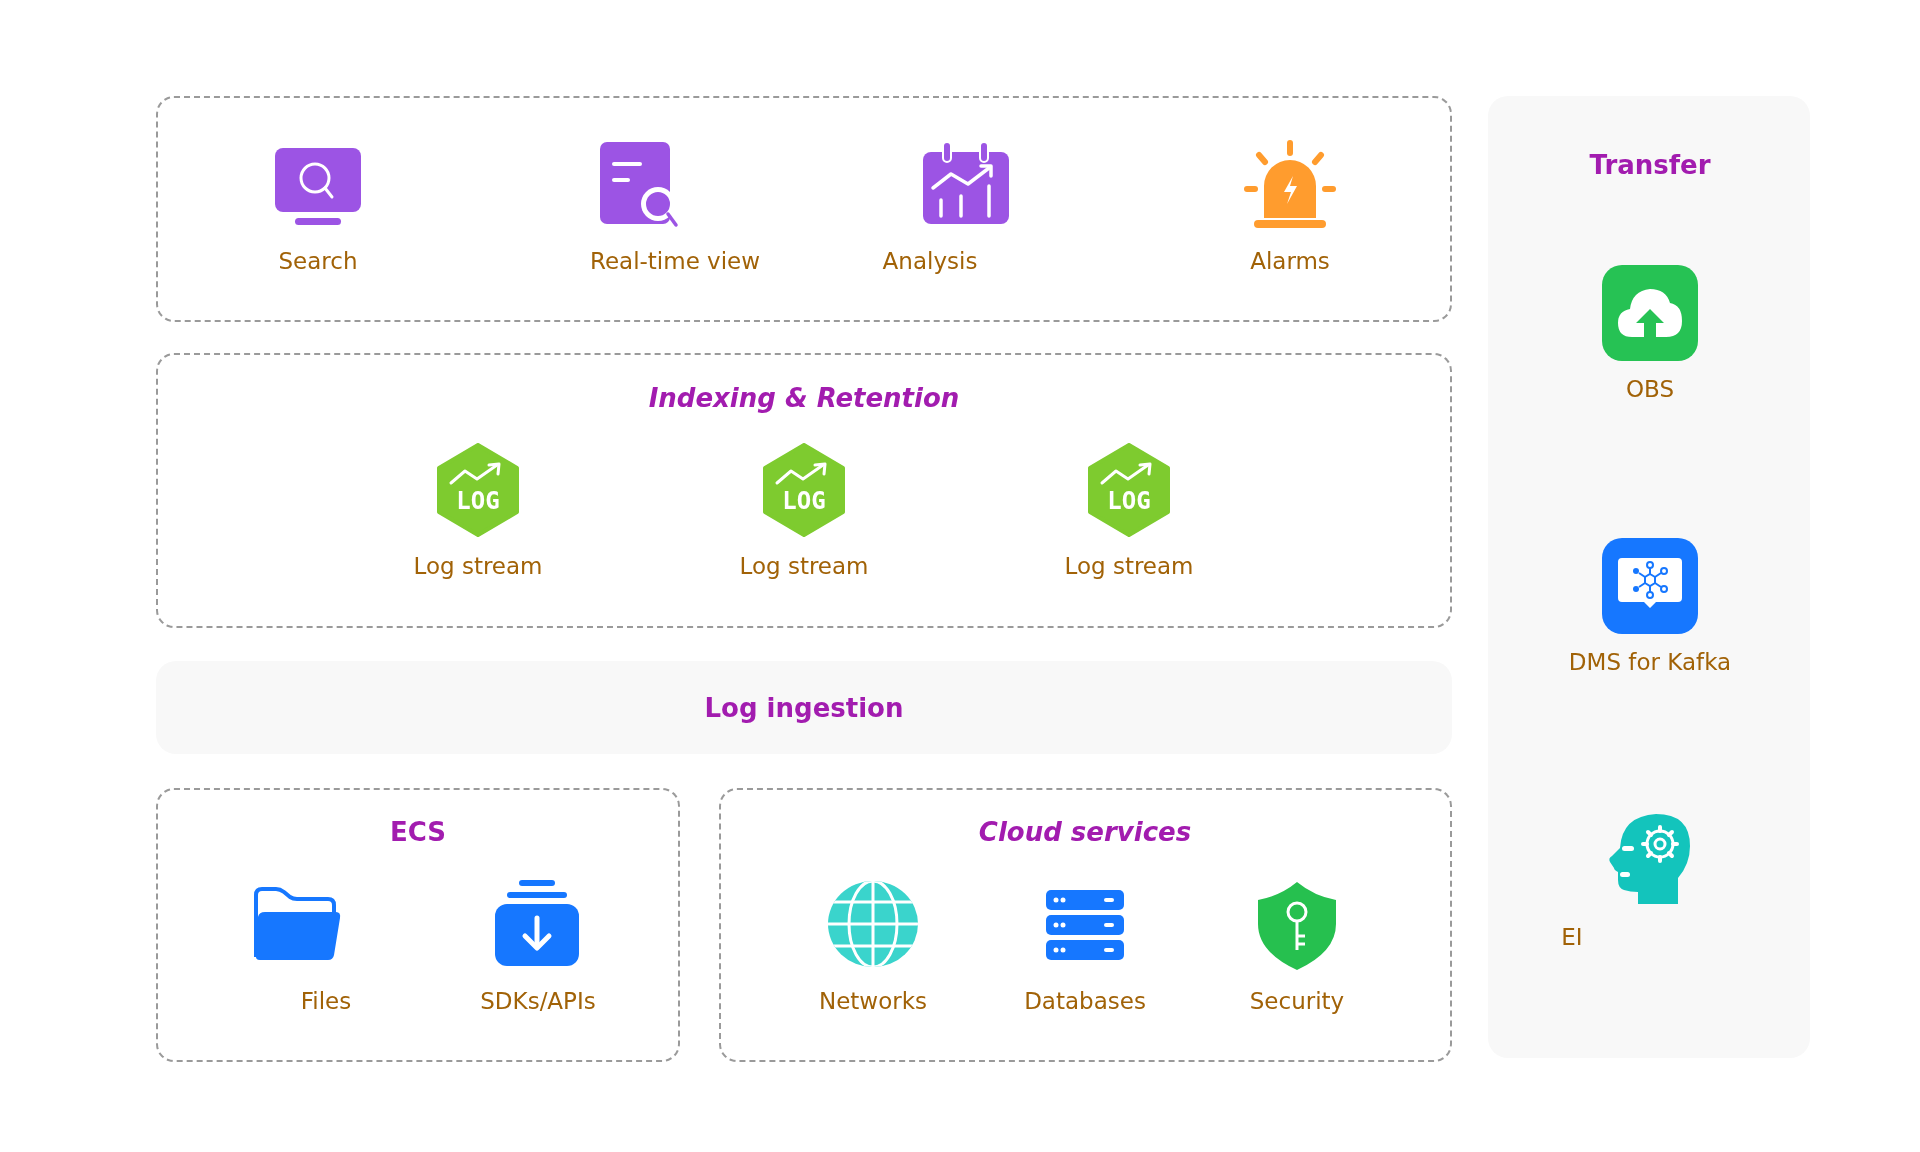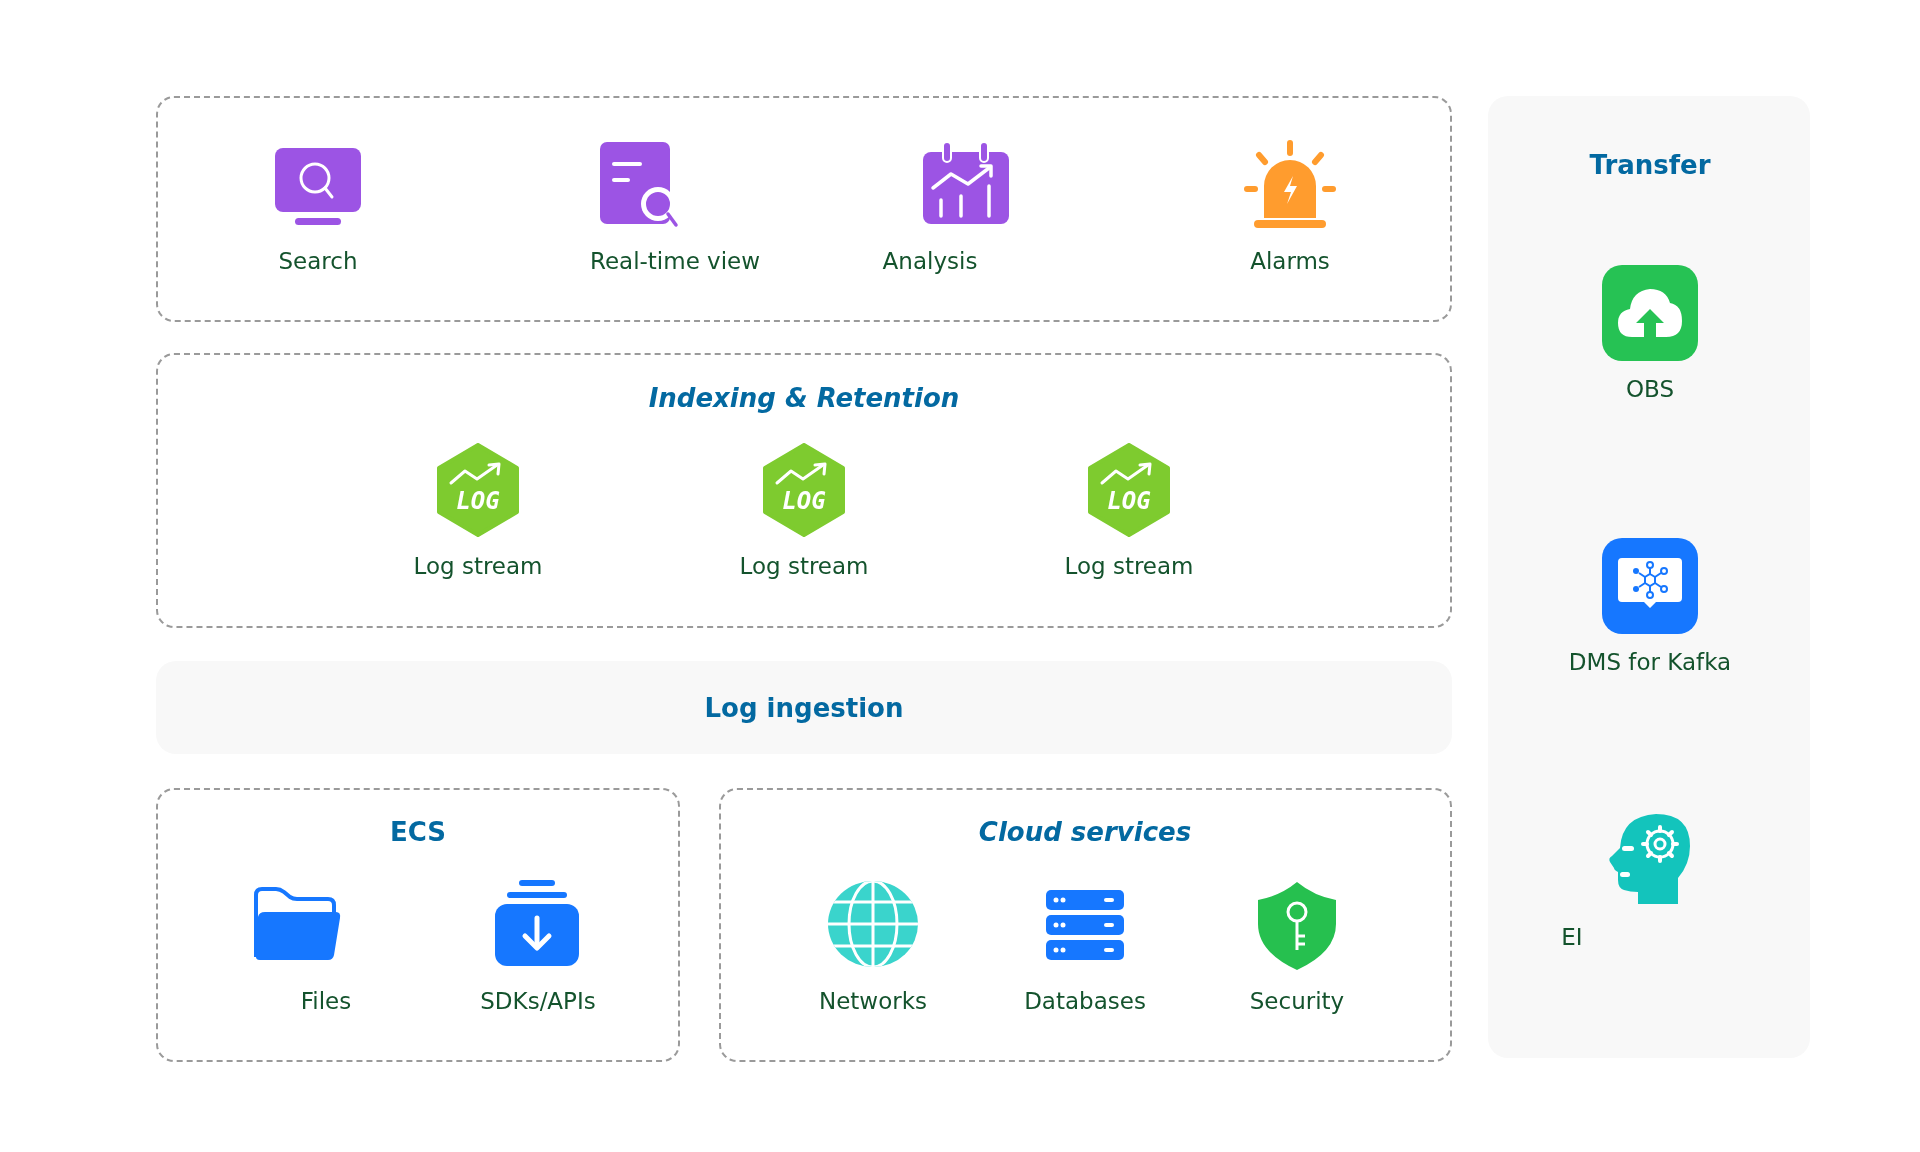--- a/index.html
+++ b/index.html
@@ -1,22 +1,22 @@
 <!DOCTYPE html>
 <html><head>
 <meta charset="utf-8">
 <style>
   html, body { margin:0; padding:0; background:#ffffff; }
   body { width:1920px; height:1152px; position:relative; overflow:hidden;
          font-family:"DejaVu Sans", "Liberation Sans", sans-serif; color:#1f1f1f; }
   .dashed { position:absolute; box-sizing:border-box; border:2px dashed #9a9a9a; border-radius:18px; }
   .panel { position:absolute; box-sizing:border-box; background:#f8f8f8; border-radius:20px; }
-  .title { position:absolute; font-weight:bold; font-size:26px; color:#0369a1; text-align:center; transform:translate(-50%,-50%); white-space:nowrap; }
-  .label { position:absolute; font-size:23px; color:#14532d; text-align:center; transform:translate(-50%,-50%); white-space:nowrap; }
-  .icon { position:absolute; transform:translate(-50%,0);font-style:italic; }
+  .title { position:absolute; font-weight:bold; font-size:26px; color:#a21caf; text-align:center; transform:translate(-50%,-50%); white-space:nowrap; }
+  .label { position:absolute; font-size:23px; color:#a16207; text-align:center; transform:translate(-50%,-50%); white-space:nowrap; }
+  .icon { position:absolute; transform:translate(-50%,0); }
   .icon svg { display:block; }
 </style>
 </head>
 <body>
 
 <div class="dashed" style="left:156px; top:96px; width:1296px; height:226px;"></div>
 
 <div class="icon" style="left:318px; top:148px;">
   <svg width="86" height="78" viewBox="0 0 86 78">
     <rect x="0" y="0" width="86" height="64" rx="8" fill="#9c54e4"></rect>

